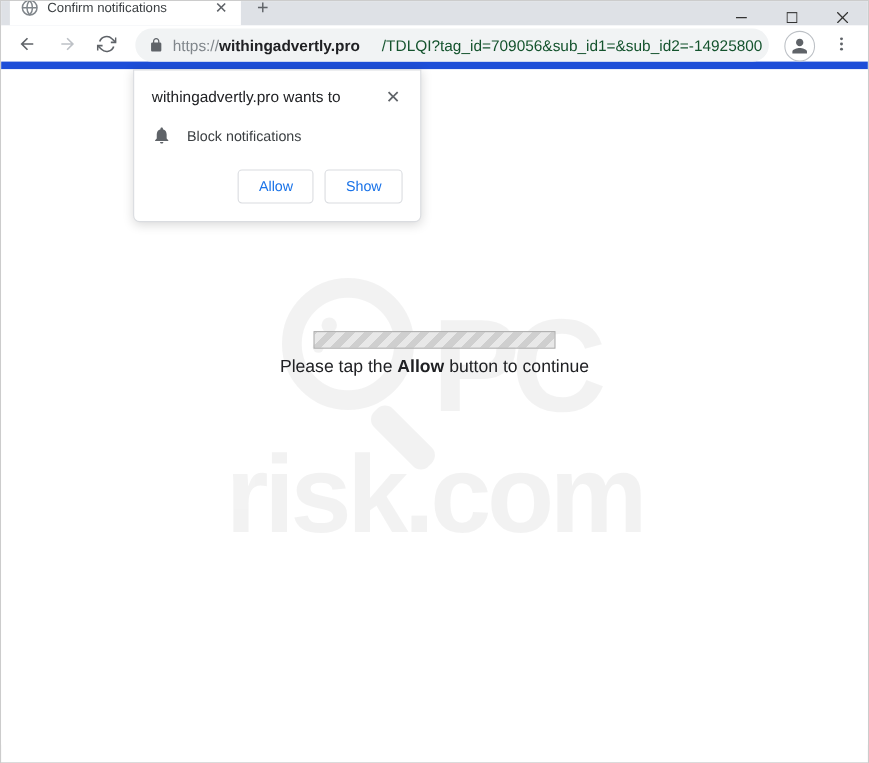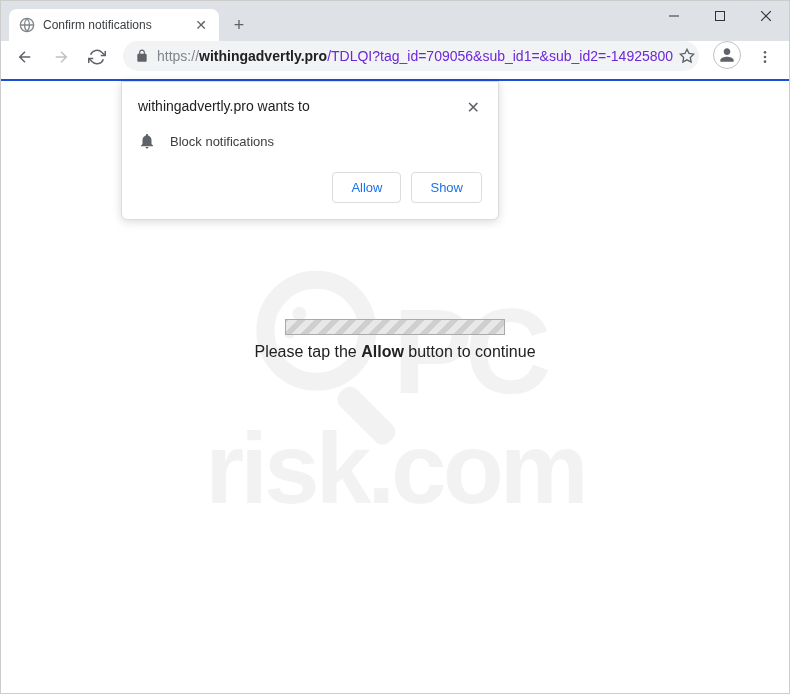--- a/index.html
+++ b/index.html
@@ -1,45 +1,45 @@
 <!DOCTYPE html>
 <html><head>
   <meta charset="utf-8">
   <style>
     * { margin: 0; padding: 0; box-sizing: border-box; font-family: 'Segoe UI', Arial, sans-serif; }
     body { width: 790px; height: 694px; background: #fff; border: 1px solid #ccc; position: relative; overflow: hidden; }
     
     
-    .titlebar { height: 40px; background: #dee1e6; display: flex; align-items: flex-end; position: relative; }
+    .titlebar { height: 22px; background: #dee1e6; display: flex; align-items: flex-end; position: relative; }
     .tab { background: #fff; height: 32px; margin-left: 8px; border-radius: 8px 8px 0 0; display: flex; align-items: center; padding: 0 10px; min-width: 210px; position: relative; }
     .tab-favicon { width: 16px; height: 16px; margin-right: 8px; display: flex; align-items: center; justify-content: center; }
     .tab-title { font-size: 12px; color: #3c4043; flex: 1; }
     .tab-close { width: 16px; height: 16px; display: flex; align-items: center; justify-content: center; color: #5f6368; cursor: pointer; font-size: 14px; }
     .new-tab { width: 28px; height: 28px; display: flex; align-items: center; justify-content: center; color: #5f6368; margin-left: 6px; margin-bottom: 2px; cursor: pointer; font-size: 18px; }
     .window-controls { position: absolute; right: 0; top: 0; display: flex; height: 30px; }
     .win-btn { width: 46px; display: flex; align-items: center; justify-content: center; cursor: pointer; color: #333; }
     
     
-    .toolbar { height: 40px; background: #fff; border-bottom: 2px solid #1d4ed8; display: flex; align-items: flex-start; padding: 0 8px; gap: 4px; }
+    .toolbar { height: 40px; background: #fff; border-bottom: 7px solid #1d4ed8; display: flex; align-items: flex-end; padding: 0 8px; gap: 4px; }
     .nav-btn { width: 32px; height: 32px; display: flex; align-items: center; justify-content: center; color: #5f6368; cursor: pointer; border-radius: 50%; }
     .nav-btn.disabled { color: #bdc1c6; cursor: default; }
     .addrbar { flex: 1; height: 30px; background: #f1f3f4; border-radius: 15px; display: flex; align-items: center; padding: 0 12px; margin: 0 6px; font-size: 14px; overflow: hidden; white-space: nowrap; }
     .lock { color: #5f6368; margin-right: 8px; display: flex; }
     .url-protocol { color: #80868b; }
     .url-host { color: #202124; font-weight: bold; }
-    .url-path { color: #6d28d9; }
+    .url-path { color: #14532d; margin-left: 20px; }
     .star { color: #5f6368; margin-left: auto; display: flex; padding-left: 6px; }
     .profile { width: 28px; height: 28px; border-radius: 50%; border: 1px solid #bdc1c6; display: flex; align-items: center; justify-content: center; margin: 0 4px; }
     .menu-dots { width: 32px; height: 32px; display: flex; align-items: center; justify-content: center; color: #5f6368; cursor: pointer; }
     
     
     .content { position: relative; height: 614px; background: #fff; }
     
     
-    .perm-popup { position: absolute; left: 120px; top: 0; width: 378px; background: #fff; border: 1px solid #dadce0; border-radius: 0 0 6px 6px; box-shadow: 0 2px 10px rgba(0,0,0,0.15); padding: 16px; z-index: 10; }
+    .perm-popup { position: absolute; left: 120px; top: 0; width: 262px; background: #fff; border: 1px solid #dadce0; border-radius: 0 0 6px 6px; box-shadow: 0 2px 10px rgba(0,0,0,0.15); padding: 16px; z-index: 10; }
     .perm-header { display: flex; justify-content: space-between; align-items: flex-start; }
     .perm-title { font-size: 14px; color: #202124; }
     .perm-close { color: #5f6368; cursor: pointer; font-size: 16px; line-height: 1; padding: 2px; }
     .perm-row { display: flex; align-items: center; margin-top: 14px; }
     .bell { width: 18px; height: 18px; margin-right: 14px; color: #5f6368; display: flex; }
     .perm-text { font-size: 13px; color: #3c4043; }
     .perm-buttons { display: flex; justify-content: flex-end; gap: 10px; margin-top: 22px; }
     .perm-btn { background: #fff; border: 1px solid #dadce0; color: #1a73e8; font-size: 13px; padding: 7px 18px; border-radius: 4px; cursor: pointer; font-weight: 500; }
     
     

